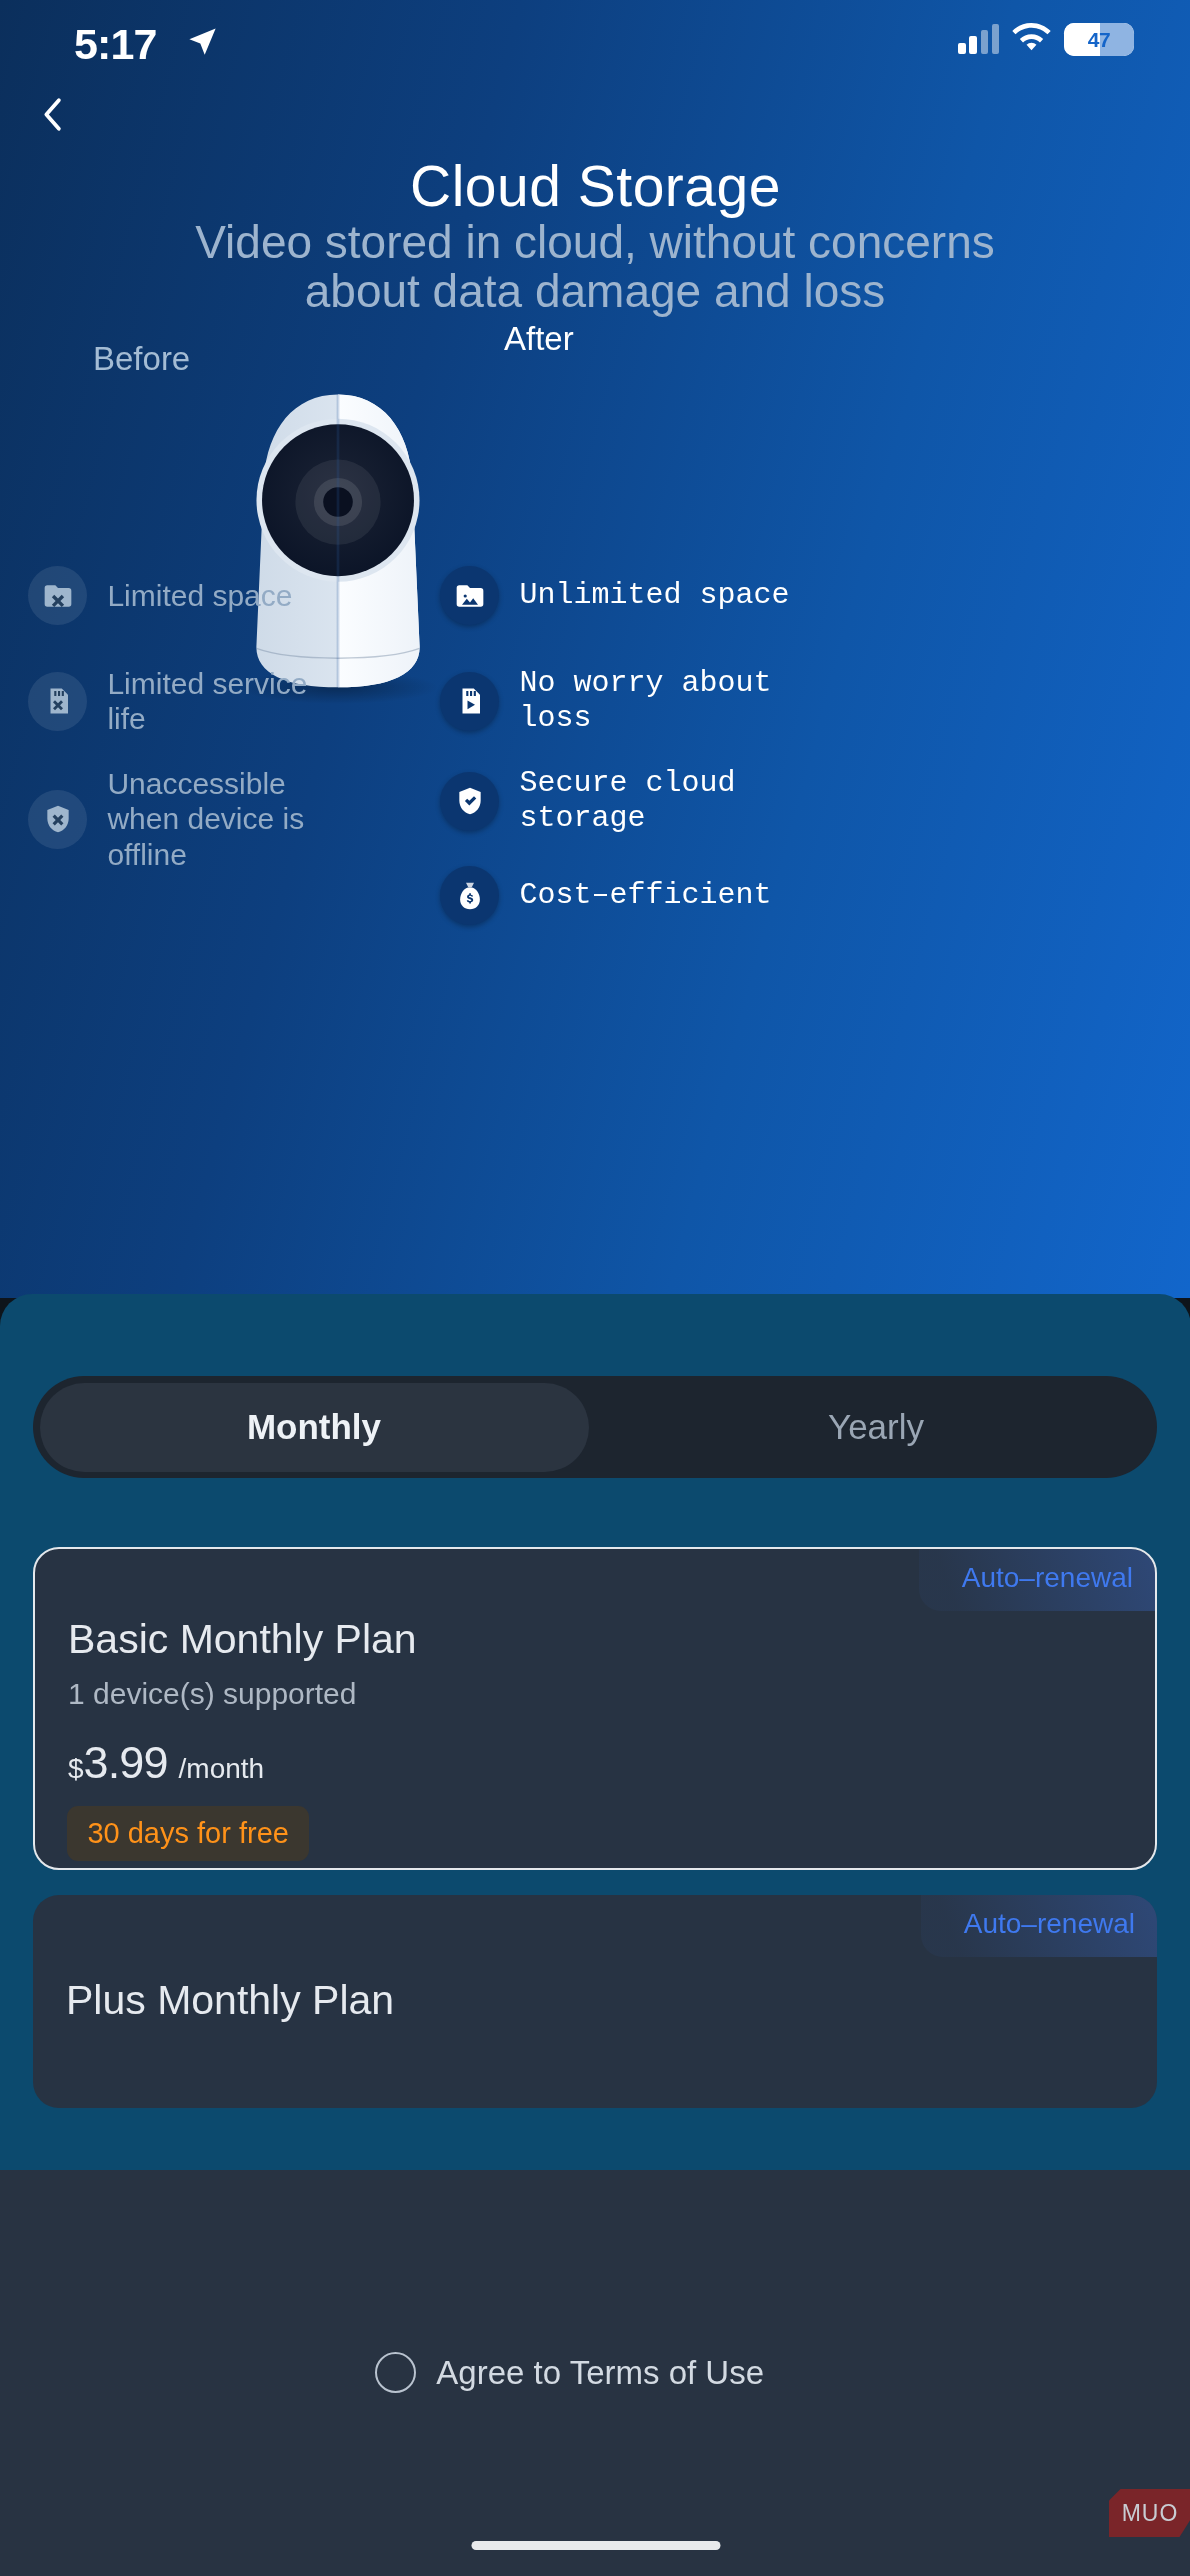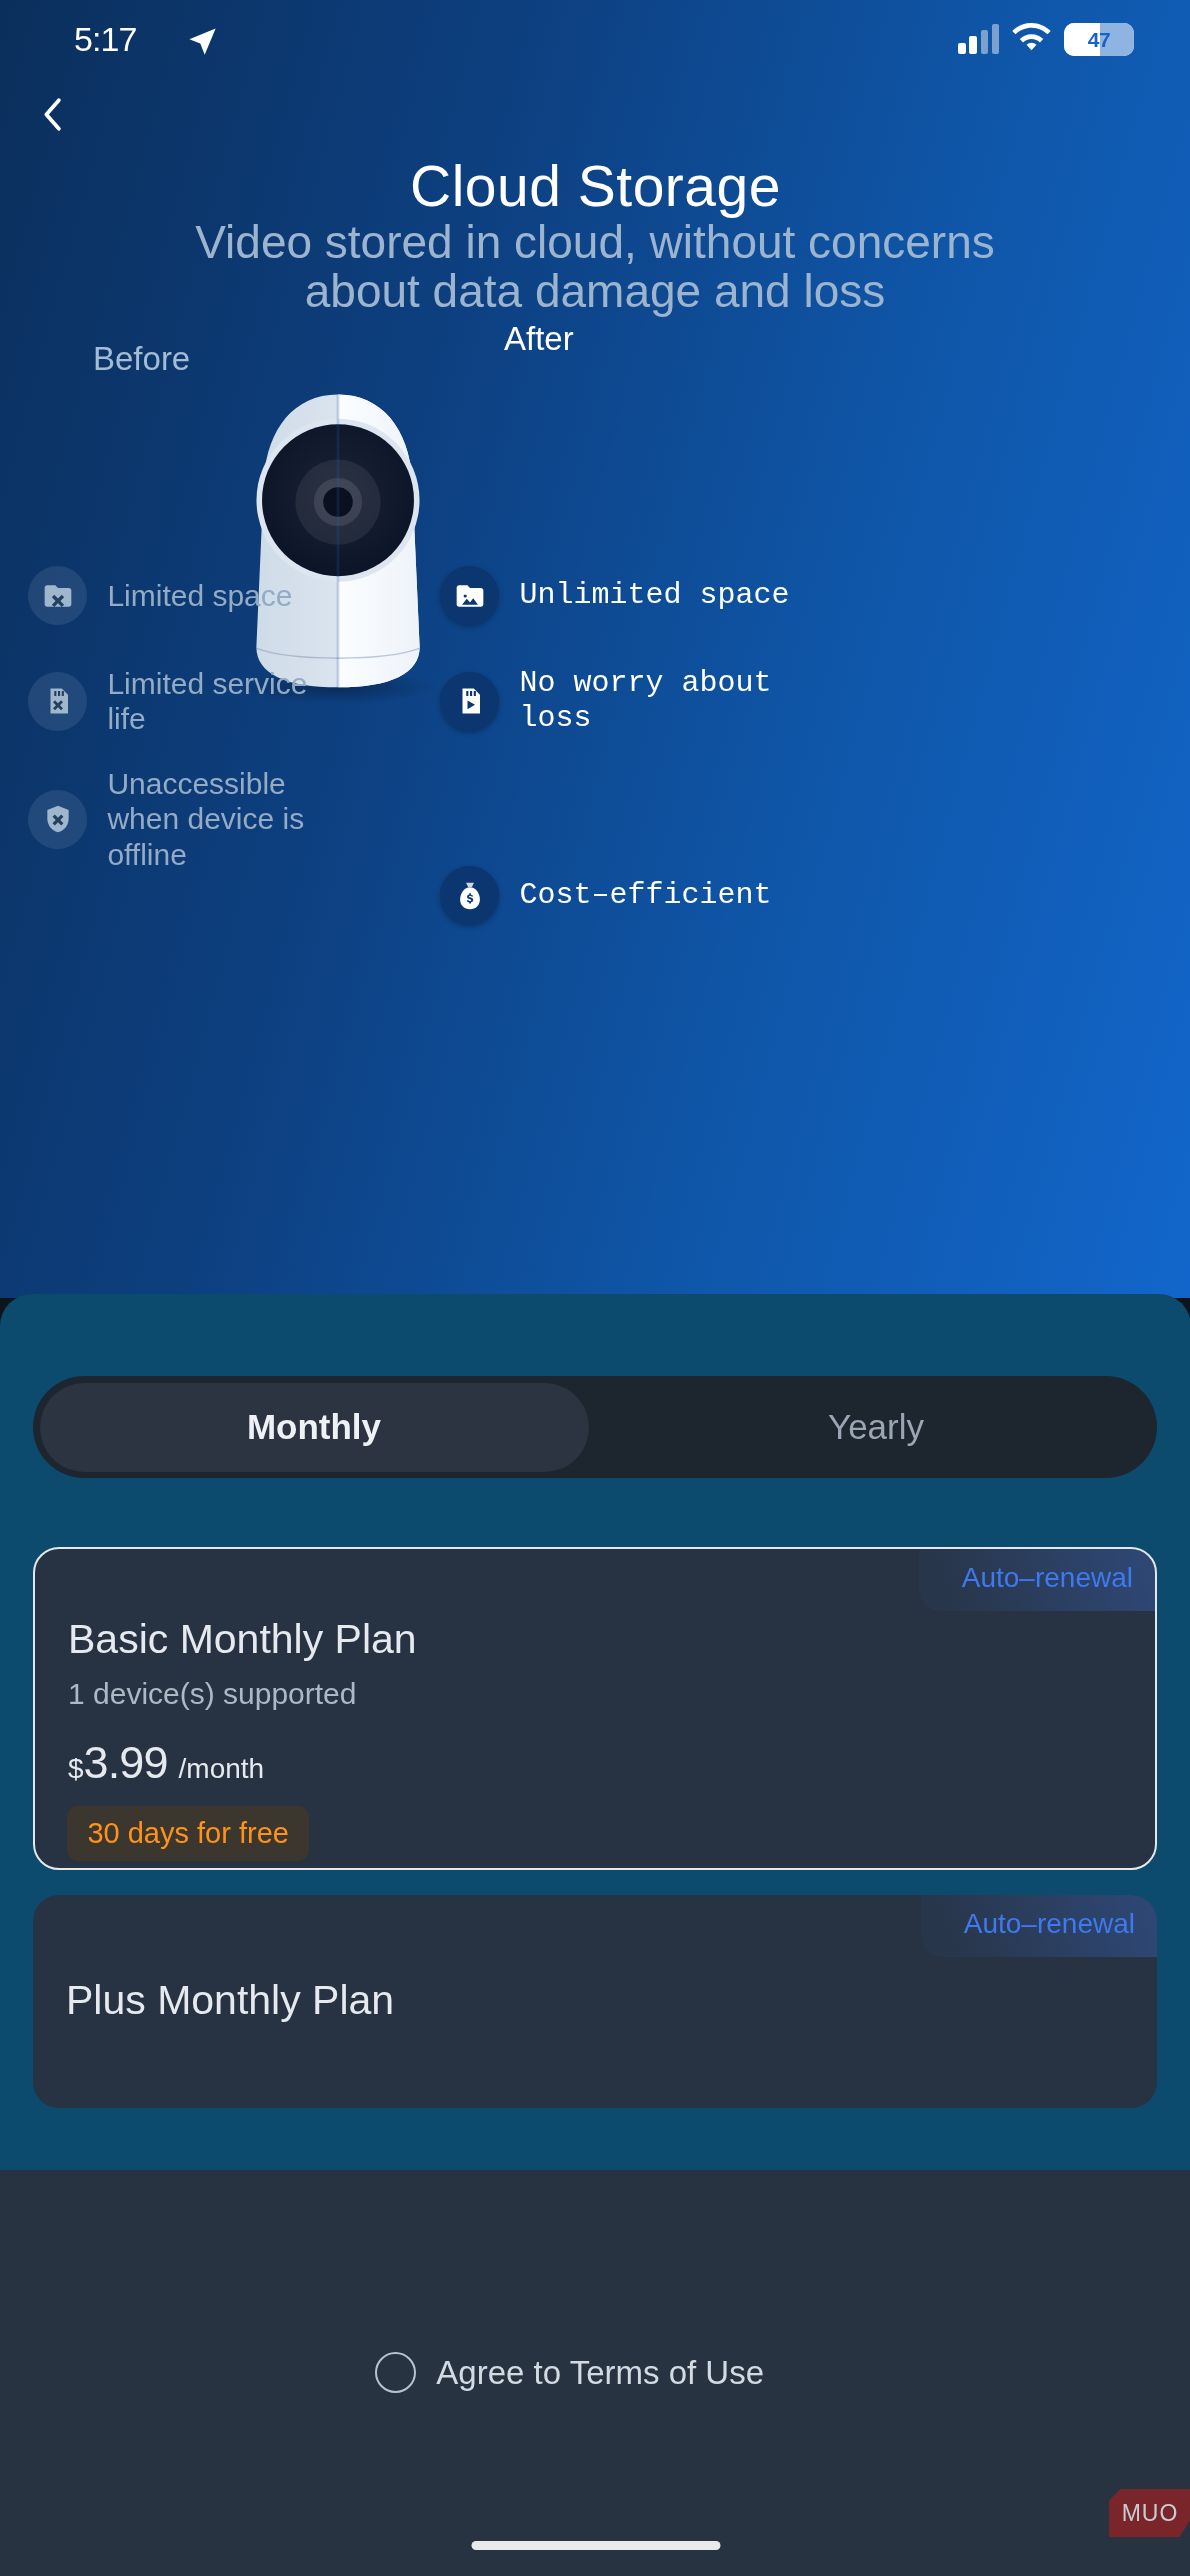--- a/index.html
+++ b/index.html
@@ -23,21 +23,21 @@
     background: linear-gradient(105deg, #0b2f5c 0%, #0d3f7f 34%, #0f56a8 66%, #1266cb 100%);
   }
 
   
   #statusbar {
     position: absolute; left: 0; top: 0; width: 1191px; height: 89px;
     color: #fff;
   }
   #sb-time {
     position: absolute; left: 74px; top: 20.4px;
-    font-size: 34px; font-weight: 400; letter-spacing: -0.9px;
+    font-size: 43px; font-weight: 700; letter-spacing: -0.9px;
   }
   #sb-loc {
     position: absolute; left: 185px; top: 24px;
     width: 35px; height: 35px;
   }
   #sb-right {
     position: absolute; right: 57px; top: 22px;
     display: flex; align-items: center; gap: 13px;
   }
   .bars { display: flex; align-items: flex-end; gap: 3.7px; height: 28px; }
@@ -353,20 +353,29 @@
         <svg viewBox="0 0 24 24" width="30" height="30" fill="#ffffff">
           <path d="M6 2h9l5 5v15H6z"></path>
           <rect x="9" y="4" width="1.7" height="4" fill="#0b3670"></rect>
           <rect x="12" y="4" width="1.7" height="4" fill="#0b3670"></rect>
           <rect x="15" y="4" width="1.7" height="4" fill="#0b3670"></rect>
           <path d="M10 11.5v7l6-3.5z" fill="#0b3670"></path>
         </svg>
       </span>
       <span class="label">No worry about loss</span>
     </div>
+    <div class="feat col-after" style="top:766px">
+      <span class="bubble">
+        <svg viewBox="0 0 24 24" width="32" height="32" fill="#ffffff">
+          <path d="M12 2 4 5.2v6.4c0 5 3.4 9.3 8 10.4 4.6-1.1 8-5.4 8-10.4V5.2z"></path>
+          <path d="m8.2 12 1.7-1.7 1.6 1.6 3.5-3.5 1.7 1.7-5.2 5.2z" fill="#0b3670"></path>
+        </svg>
+      </span>
+      <span class="label">Secure cloud storage</span>
+    </div>
     <div class="feat col-after" style="top:866px">
       <span class="bubble">
         <svg viewBox="0 0 24 24" width="32" height="32" fill="#ffffff">
           <path d="M9 2h6l-1.6 3.2h-2.8z" opacity=".8"></path>
           <path d="M12 5.4c4.3 0 7.4 4.6 7.4 9.3 0 4.2-3 7.3-7.4 7.3s-7.4-3.1-7.4-7.3C4.6 10 7.7 5.4 12 5.4z"></path>
           <path d="M12.7 10v1c.9.1 1.6.5 1.6 1.4h-1.3c0-.3-.3-.5-.9-.5s-.9.2-.9.5c0 .9 3.2.4 3.2 2.6 0 1-.7 1.6-1.7 1.7v1h-1.3v-1c-1.1-.1-1.8-.7-1.8-1.6h1.3c0 .4.4.6 1.1.6.6 0 1-.2 1-.6 0-1-3.2-.4-3.2-2.6 0-.9.7-1.5 1.6-1.6v-1z" fill="#0b3670"></path>
         </svg>
       </span>
       <span class="label">Cost–efficient</span>
     </div>

